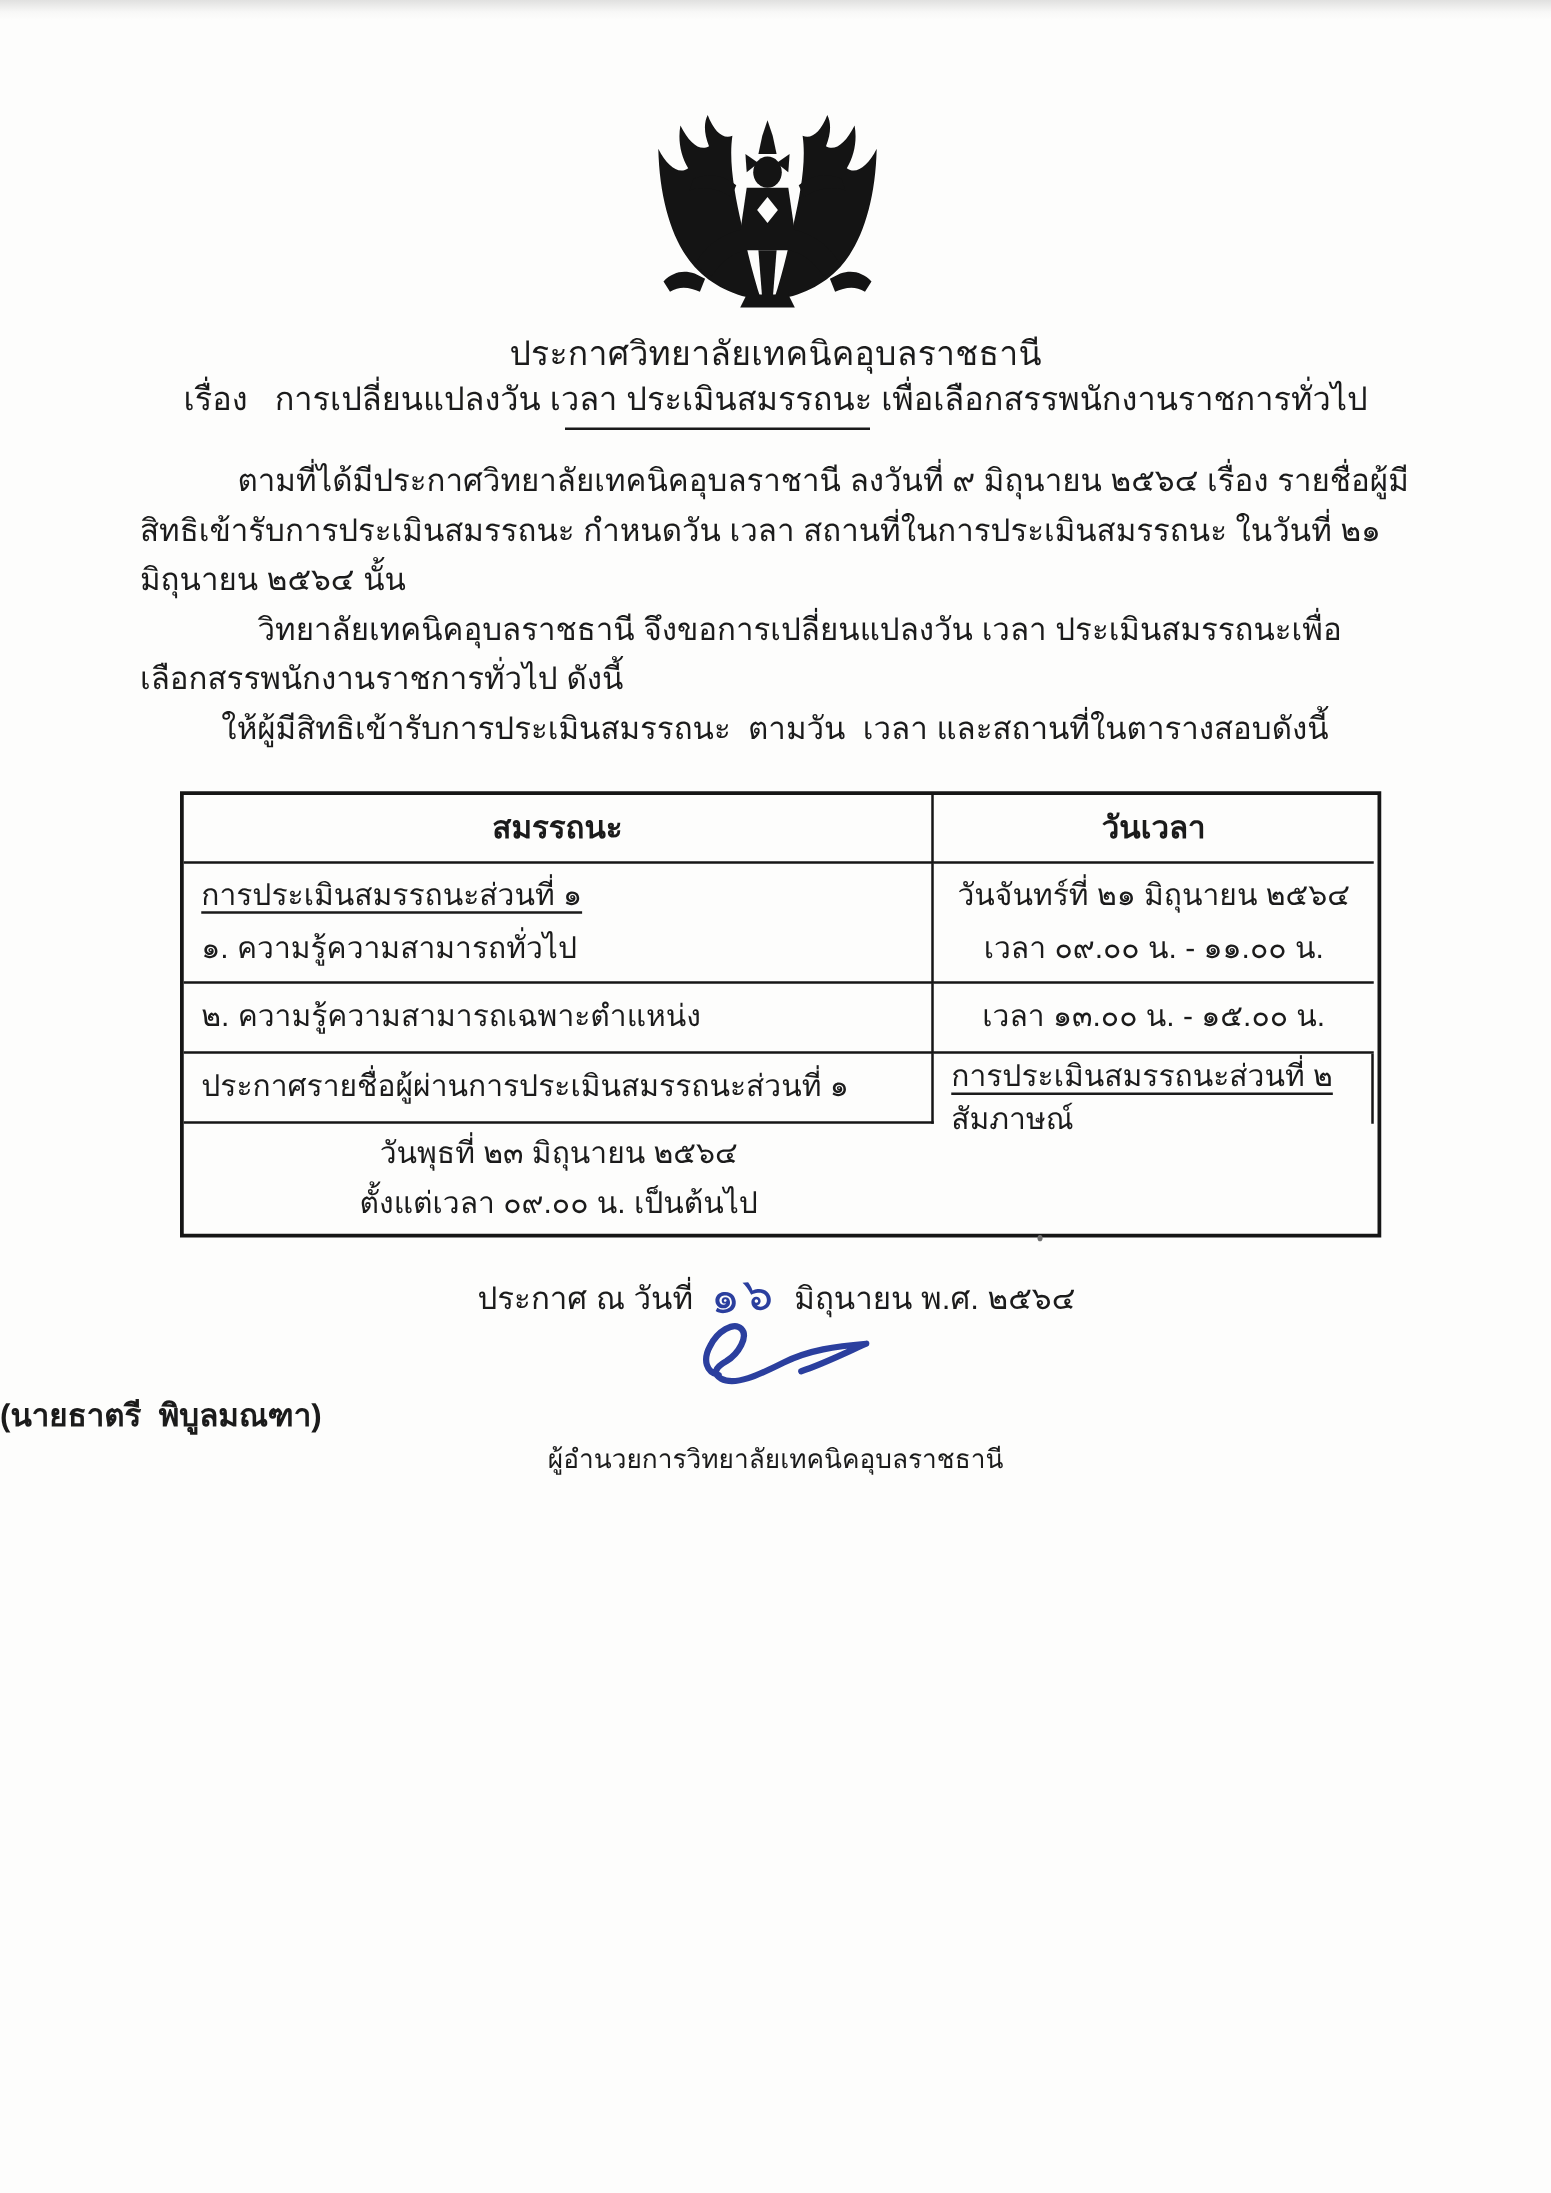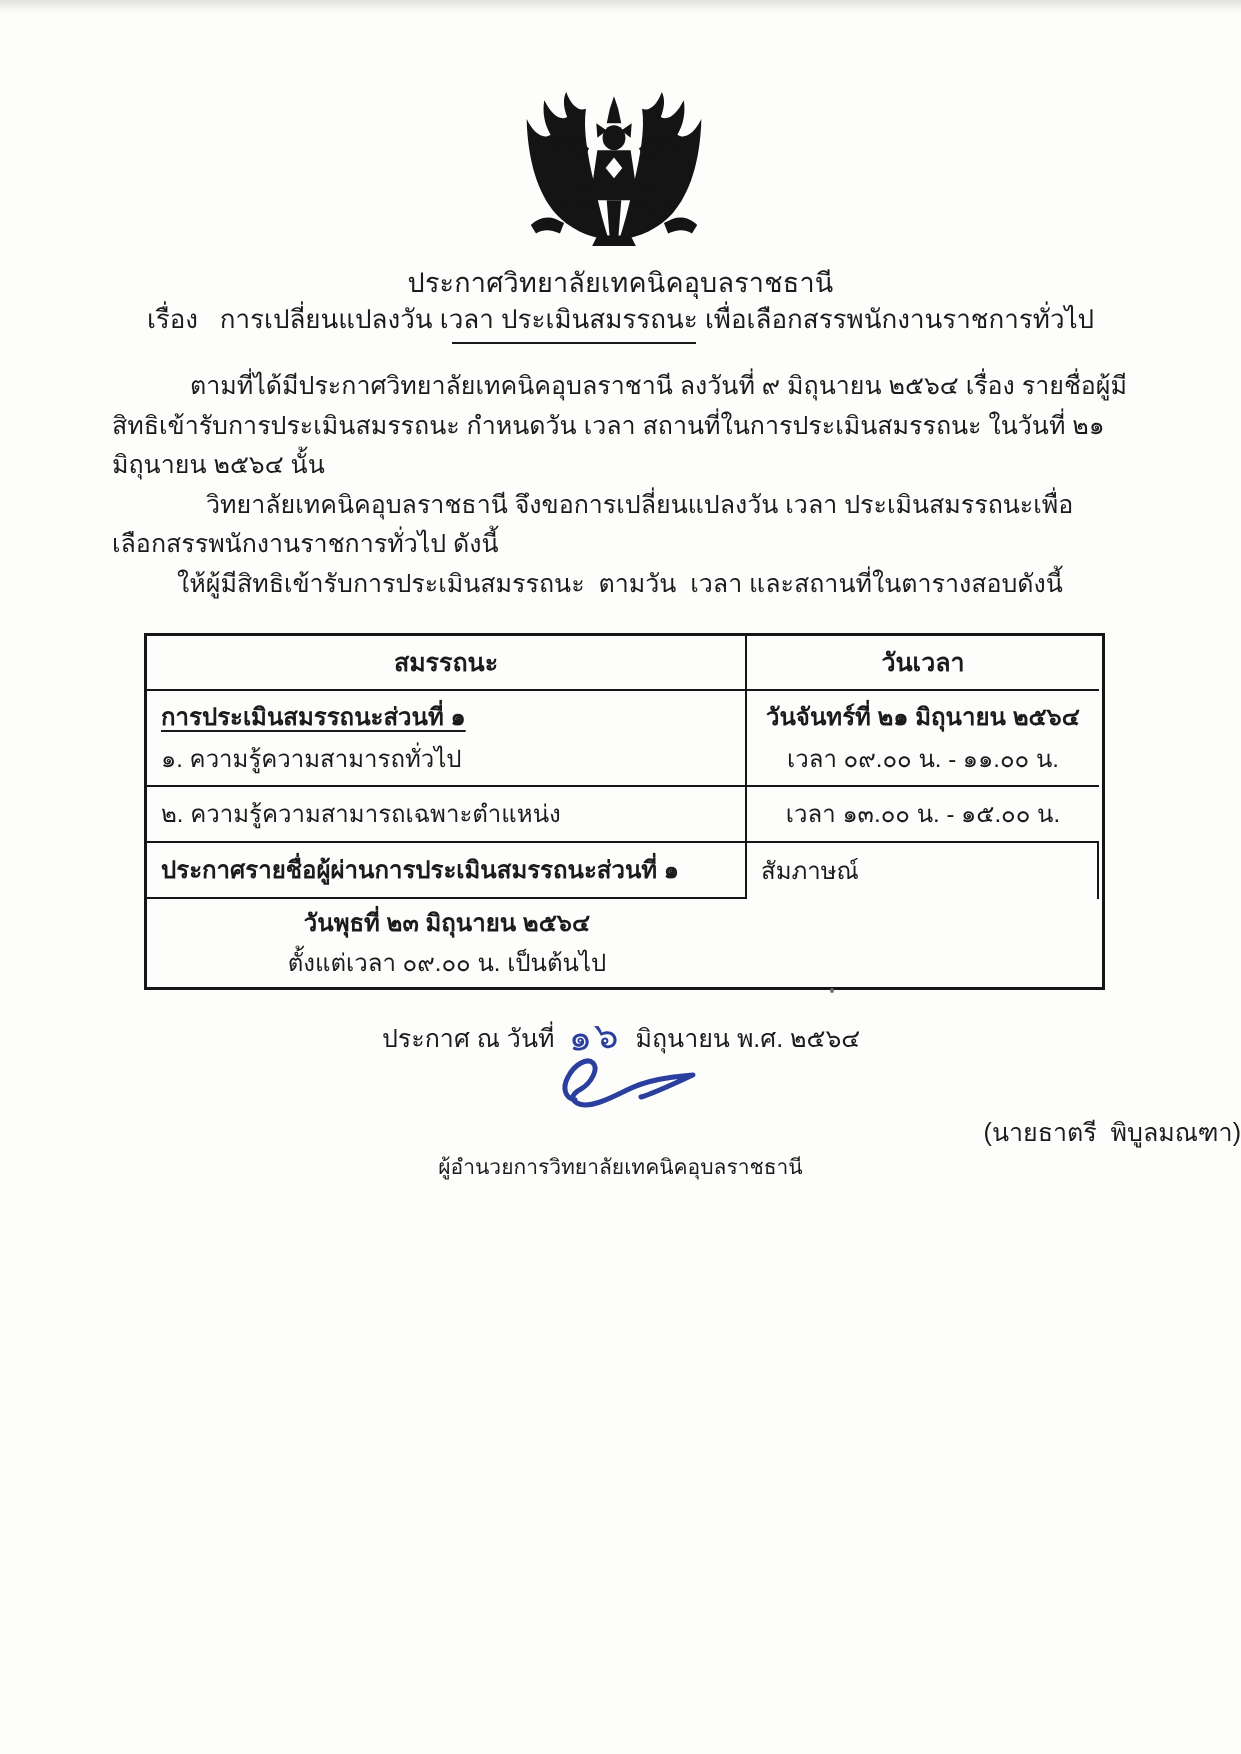--- a/index.html
+++ b/index.html
@@ -53,36 +53,36 @@
     display:flex;flex-direction:column;justify-content:center;
     padding:2px 14px;box-sizing:border-box;
   }
   .cell.last-col{border-right:none;}
   .cell.last-row{border-bottom:none;}
   .cell.center{align-items:center;text-align:right;}
   .cell.left{align-items:flex-start;text-align:left;}
   .cell .line{display:block;line-height:34px;}
   .cell.two-line{justify-content:space-evenly;}
   .hdr{font-weight:bold;font-size:25px;}
-  .bold{font-weight:bold;}
+  .bold{font-weight:normal;}
   .u{text-decoration:underline;text-underline-offset:5px;text-decoration-thickness:2px;}
   .footer-date{
     position:absolute;top:1004px;left:382px;
     font-size:25px;display:flex;align-items:baseline;
   }
   .hand-num{
     color:#2b3f9e;font-size:37px;margin:0 14px;
     display:inline-block;transform:rotate(-5deg) translateY(2px);
     letter-spacing:3px;
   }
   .signature{position:absolute;top:1050px;left:540px;width:172px;height:64px;}
   .signature svg{width:100%;height:100%;display:block;}
   .signer-name{
     position:absolute;top:1112px;left:0;width:100%;
-    text-align:right;font-size:25px;white-space:pre-wrap;
+    text-align:left;font-size:25px;white-space:pre-wrap;font-weight:bold;
   }
   .signer-title{
     position:absolute;top:1150px;left:0;width:100%;
     text-align:center;font-size:21px;
   }
   .ink-dot{
     position:absolute;top:988px;left:830px;width:4px;height:5px;
     background:#6f6f6f;border-radius:50%;
   }
 </style>
@@ -152,20 +152,21 @@
       </div>
       <div class="cell center last-col">
         <span class="line">เวลา ๑๓.๐๐ น. - ๑๕.๐๐ น.</span>
       </div>
 
       <div class="cell left">
         <span class="line bold">ประกาศรายชื่อผู้ผ่านการประเมินสมรรถนะส่วนที่ ๑</span>
       </div>
 
       <div class="cell left two-line last-row">
+        <span class="line bold u">การประเมินสมรรถนะส่วนที่  ๒</span>
         <span class="line">สัมภาษณ์</span>
       </div>
       <div class="cell center two-line last-col last-row">
         <span class="line bold">วันพุธที่ ๒๓ มิถุนายน ๒๕๖๔</span>
         <span class="line">ตั้งแต่เวลา ๐๙.๐๐ น.  เป็นต้นไป</span>
       </div>
     </div>
   </div>
 
   <div class="ink-dot"></div>

